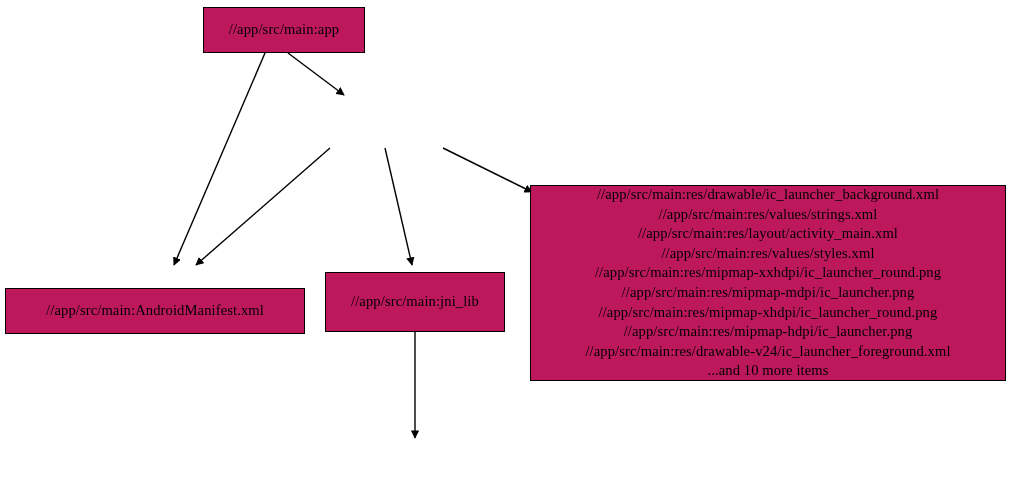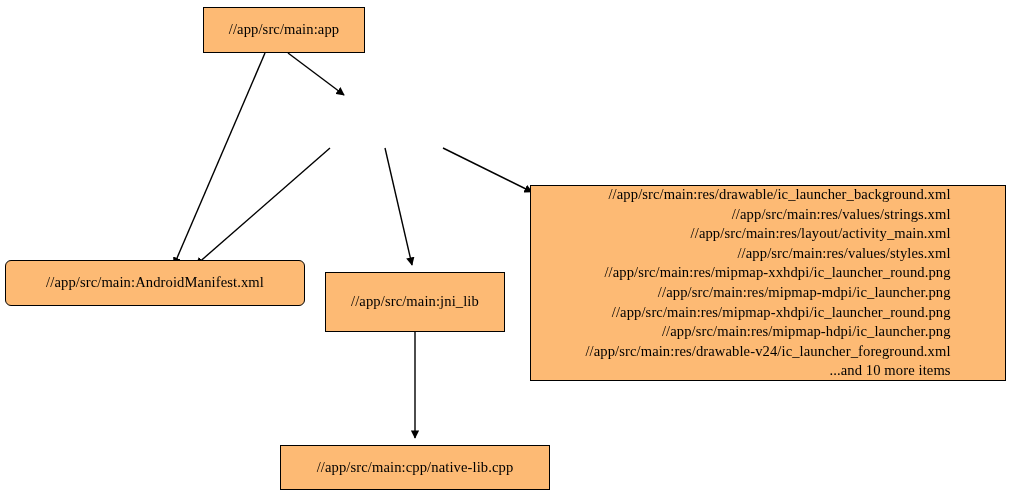--- a/index.html
+++ b/index.html
@@ -20,38 +20,38 @@
     left: 0;
     top: 0;
     width: 1018px;
     height: 496px;
     pointer-events: none;
   }
   .node {
     position: absolute;
     box-sizing: border-box;
     border: 1px solid #000000;
-    background: #fdba74;
+    background: #be185d;
     color: #000000;
     display: flex;
     align-items: center;
     justify-content: center;
-    text-align: right;
+    text-align: center;
     font-size: 14.6px;
     line-height: 19.6px;
     white-space: pre;
     letter-spacing: 0.1px;
   }
   .node-label {
     display: block;
     white-space: pre;
   }
   #node-app      { left: 203px; top: 7px;   width: 162px; height: 46px; }
   #node-lib      { left: 302px; top: 101px; width: 154px; height: 47px; }
-  #node-manifest { left: 5px;   top: 260px; width: 300px; height: 46px; border-radius: 6px; }
+  #node-manifest { left: 5px;   top: 288px; width: 300px; height: 46px; }
   #node-jnilib   { left: 325px; top: 272px; width: 180px; height: 60px; }
   #node-res      { left: 530px; top: 185px; width: 476px; height: 196px; }
   #node-cpp      { left: 280px; top: 445px; width: 270px; height: 45px; }
 </style>
 </head>
 <body>
 
 <div id="graph-canvas">
 
   <svg id="edge-layer" viewBox="0 0 1018 496" width="1018" height="496">
@@ -93,17 +93,14 @@
 //app/src/main:res/layout/activity_main.xml
 //app/src/main:res/values/styles.xml
 //app/src/main:res/mipmap-xxhdpi/ic_launcher_round.png
 //app/src/main:res/mipmap-mdpi/ic_launcher.png
 //app/src/main:res/mipmap-xhdpi/ic_launcher_round.png
 //app/src/main:res/mipmap-hdpi/ic_launcher.png
 //app/src/main:res/drawable-v24/ic_launcher_foreground.xml
 ...and 10 more items</span>
   </div>
 
-  <div class="node" id="node-cpp">
-    <span class="node-label">//app/src/main:cpp/native-lib.cpp</span>
-  </div>
 
 </div>
 
 </body></html>

